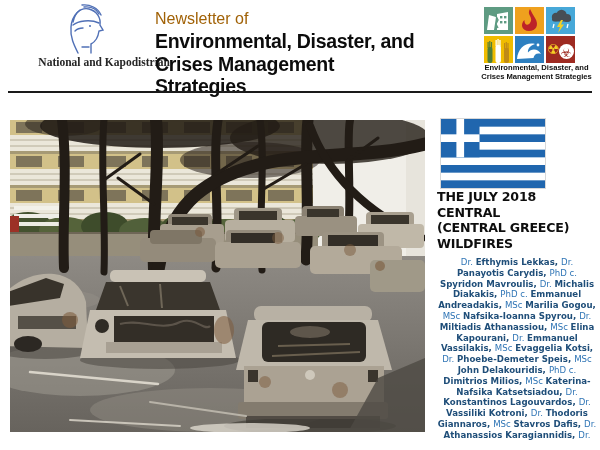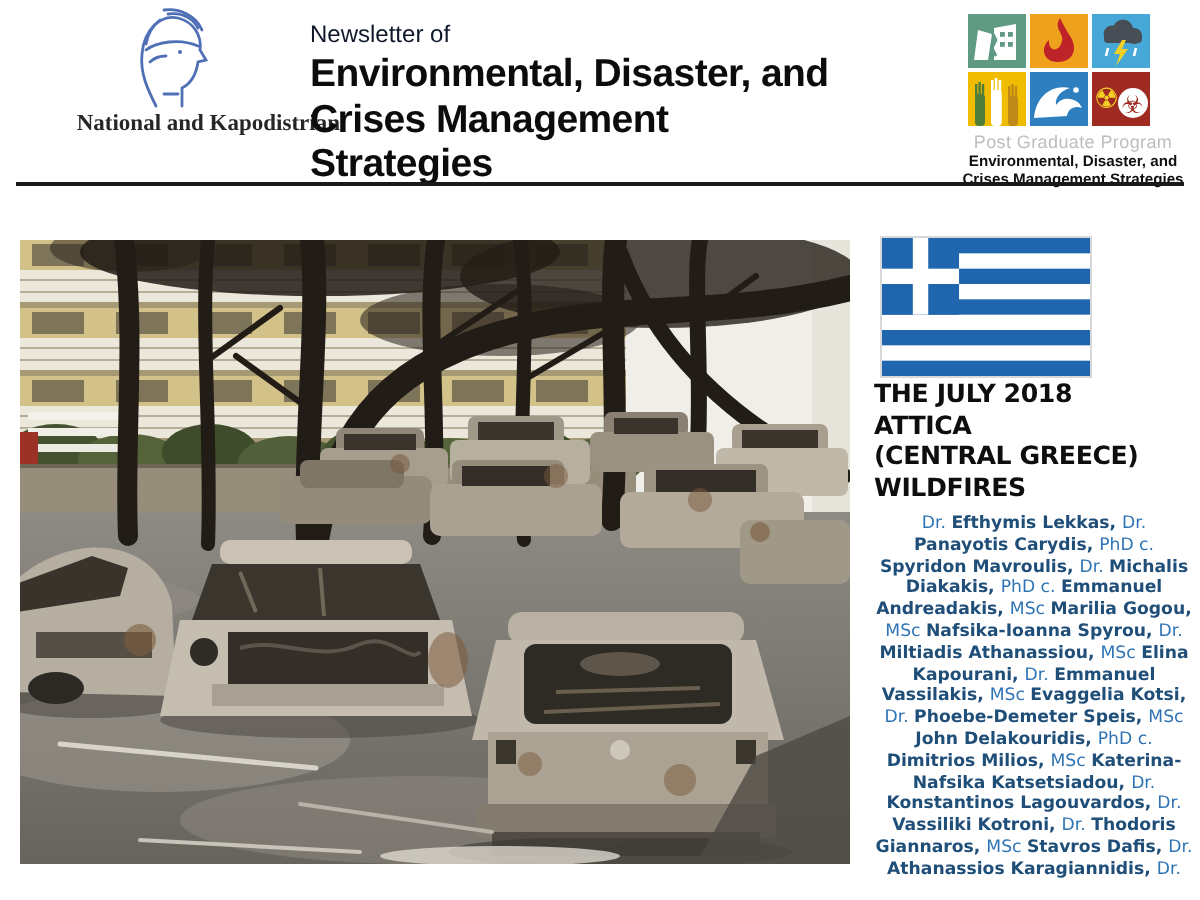--- a/index.html
+++ b/index.html
@@ -5,21 +5,21 @@
   html,body{margin:0;padding:0;background:#fff;}
   .page{position:relative;width:600px;height:450px;background:#fff;overflow:hidden;
         font-family:"Liberation Sans",sans-serif;}
 
   
   .uni-logo{position:absolute;left:52px;top:3px;}
   .uni-name{position:absolute;left:2px;top:56px;width:168px;text-align:right;
             font-family:"Liberation Serif",serif;font-weight:700;font-size:11.5px;
             line-height:13.5px;color:#262626;}
   .title-block{position:absolute;left:155px;top:10px;width:263px;}
-  .kicker{font-size:12px;color:#0f172a;margin-bottom:2px;}
+  .kicker{font-size:16px;color:#a16207;margin-bottom:2px;}
   .nl-title{font-size:19.5px;font-weight:700;color:#0c0c0c;letter-spacing:-0.3px;line-height:22.5px;}
   .issn{margin-top:3px;text-align:right;font-size:10px;font-weight:700;color:#191919;}
 
   .program{position:absolute;left:477px;top:7px;width:119px;}
   .tiles{display:grid;grid-template-columns:repeat(3,29px);grid-auto-rows:27px;gap:2px;margin-left:7px;}
   .tile{position:relative;overflow:hidden;}
   .t1{background:#5e9b82;} .t2{background:#efa11e;} .t3{background:#47a8d8;}
   .t4{background:#f0bc00;} .t5{background:#2d7fc0;} .t6{background:#9e2a21;}
   .pg-name{margin-top:3px;text-align:center;font-size:9px;color:#bdbdbd;letter-spacing:.2px;}
   .pg-line{text-align:center;font-size:7.6px;font-weight:700;color:#101010;line-height:9px;}
@@ -123,21 +123,20 @@
           </svg>
         </div>
         <div class="tile t6">
           <svg width="29" height="27" viewBox="0 0 29 27">
             <text x="1" y="18" font-family="DejaVu Sans" font-size="14" fill="#f5cf25">☢</text>
             <circle cx="20.5" cy="15.5" r="7.5" fill="#fff"></circle>
             <text x="14.6" y="20.5" font-family="DejaVu Sans" font-size="12.5" fill="#9e2a21">☣</text>
           </svg>
         </div>
       </div>
-      <div class="pg-name">Post Graduate Program</div>
       <div class="pg-line">Environmental, Disaster, and</div>
       <div class="pg-line">Crises Management Strategies</div>
     </div>
   </div>
 
   <div class="rule"></div>
 
   <figure class="photo" style="margin:0">
     <svg viewBox="0 0 415 312" preserveAspectRatio="none">
       <defs>
@@ -346,20 +345,20 @@
             <rect y="12" width="27" height="2"></rect>
           <rect y="16" width="27" height="2"></rect>
           <rect width="10" height="10"></rect>
         </g>
         <rect x="4" y="0" width="2" height="10" fill="#ffffff"></rect>
         <rect x="0" y="4" width="10" height="2" fill="#ffffff"></rect>
       </svg>
     </div>
     <div class="headline">
       <div>THE JULY 2018</div>
-      <div>ATTICA</div>
+      <div>CENTRAL</div>
       <div>(CENTRAL GREECE)</div>
       <div>WILDFIRES</div>
     </div>
     <p class="authors"><span class="a-title">Dr. </span><span class="a-name">Efthymis Lekkas, </span><span class="a-title">Dr. </span><span class="a-name">Panayotis Carydis, </span><span class="a-title">PhD c. </span><span class="a-name">Spyridon Mavroulis, </span><span class="a-title">Dr. </span><span class="a-name">Michalis Diakakis, </span><span class="a-title">PhD c. </span><span class="a-name">Emmanuel Andreadakis, </span><span class="a-title">MSc </span><span class="a-name">Marilia Gogou, </span><span class="a-title">MSc </span><span class="a-name">Nafsika-Ioanna Spyrou, </span><span class="a-title">Dr. </span><span class="a-name">Miltiadis Athanassiou, </span><span class="a-title">MSc </span><span class="a-name">Elina Kapourani, </span><span class="a-title">Dr. </span><span class="a-name">Emmanuel Vassilakis, </span><span class="a-title">MSc </span><span class="a-name">Evaggelia Kotsi, </span><span class="a-title">Dr. </span><span class="a-name">Phoebe-Demeter Speis, </span><span class="a-title">MSc </span><span class="a-name">John Delakouridis, </span><span class="a-title">PhD c. </span><span class="a-name">Dimitrios Milios, </span><span class="a-title">MSc </span><span class="a-name">Katerina-Nafsika Katsetsiadou, </span><span class="a-title">Dr. </span><span class="a-name">Konstantinos Lagouvardos, </span><span class="a-title">Dr. </span><span class="a-name">Vassiliki Kotroni, </span><span class="a-title">Dr. </span><span class="a-name">Thodoris Giannaros, </span><span class="a-title">MSc </span><span class="a-name">Stavros Dafis, </span><span class="a-title">Dr. </span><span class="a-name">Athanassios Karagiannidis, </span><span class="a-title">Dr. </span></p>
   </div>
 
 </div>
 
 </body></html>

